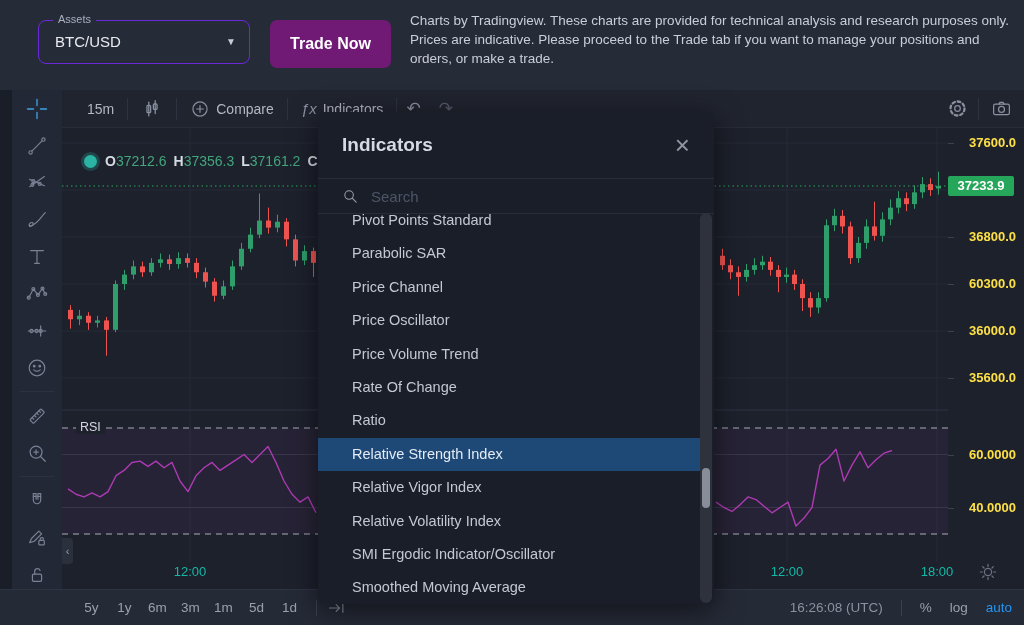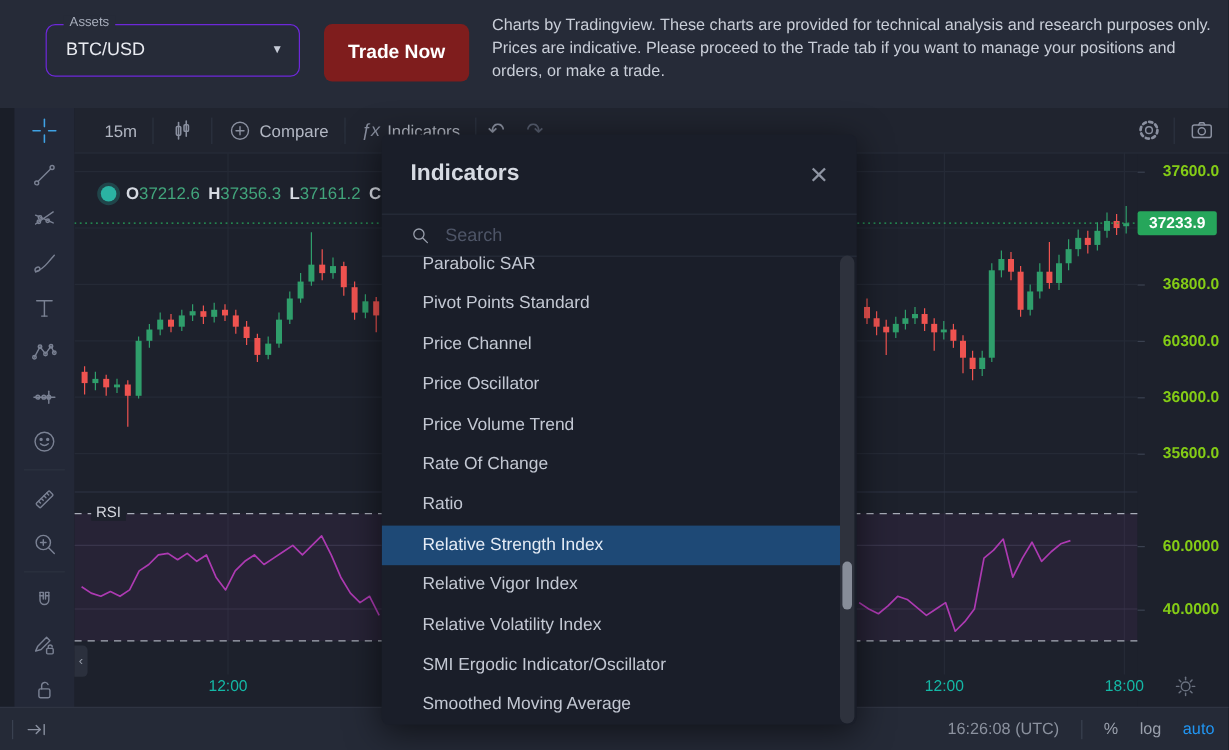--- a/index.html
+++ b/index.html
@@ -5,21 +5,21 @@
   html,body{margin:0;padding:0;background:#10131a;}
   #app{position:relative;width:1024px;height:625px;background:#1a1e28;overflow:hidden;
        font-family:"Liberation Sans","DejaVu Sans",sans-serif;-webkit-font-smoothing:antialiased;}
   
   .top-header{position:absolute;left:0;top:0;width:1024px;height:90px;background:#262b38;}
   .asset-box{position:absolute;left:38px;top:20px;width:210px;height:42px;border:1px solid #6d28d9;
              border-radius:8px;cursor:pointer;}
   .asset-label{position:absolute;top:-8px;left:14px;font-size:11px;color:#a9afbd;background:#262b38;padding:0 5px;}
   .asset-value{position:absolute;left:16px;top:0;line-height:42px;font-size:15px;color:#e9ebf1;font-weight:500;}
   .asset-caret{position:absolute;right:13px;top:0;line-height:42px;font-size:10px;color:#c7ccd8;}
-  .trade-btn{position:absolute;left:270px;top:20px;width:121px;height:48px;background:#7f1d1d;border:none;
+  .trade-btn{position:absolute;left:270px;top:20px;width:121px;height:48px;background:#701a75;border:none;
              border-radius:7px;color:#fff;font-size:16px;font-weight:700;cursor:pointer;
              font-family:"Liberation Sans","DejaVu Sans",sans-serif;}
   .disclaimer{position:absolute;left:410px;top:11px;width:606px;margin:0;font-size:13.5px;line-height:1.42;
               color:#c9ced8;}
   
   .chart-bg{position:absolute;left:62px;top:90px;width:962px;height:500px;background:#1d212c;}
   .axis-bg{position:absolute;left:948px;top:127px;width:76px;height:463px;background:#1d212c;}
   
   .side-toolbar{position:absolute;left:12px;top:90px;width:50px;height:500px;background:#232837;overflow:hidden;}
   .tool{width:50px;height:37px;display:flex;align-items:center;justify-content:center;cursor:pointer;color:#7a8193;}
@@ -40,21 +40,21 @@
   .undo{color:#8a90a0;font-size:17px;padding:0 9px;cursor:pointer;}
   .redo{color:#545b6c;font-size:17px;padding:0 9px;cursor:pointer;}
   .fx{font-style:italic;font-size:15px;color:#8a90a0;}
   
   .legend{position:absolute;left:84px;top:153px;display:flex;align-items:center;gap:8px;z-index:3;font-size:14px;}
   .legend-dot{width:13px;height:13px;border-radius:50%;background:#2bb3a3;box-shadow:0 0 0 3px rgba(43,179,163,.25);}
   .legend b{color:#d6dae2;font-weight:700;}
   .legend span.val{color:#42a57c;margin-right:7px;}
   
   .price-axis{position:absolute;left:948px;top:90px;width:76px;height:500px;cursor:ns-resize;z-index:3;}
-  .pa-label{position:absolute;right:8px;font-size:13px;font-weight:600;color:#84cc16;}
+  .pa-label{position:absolute;right:8px;font-size:13px;font-weight:600;color:#fde047;}
   .pa-tick{position:absolute;left:0;width:6px;height:1px;background:#3a4150;}
   .pa-badge{position:absolute;left:0;width:66px;height:20px;background:#26a65b;border-radius:2px;color:#fff;
             font-size:13px;font-weight:700;text-align:center;line-height:20px;}
   .time-label{position:absolute;top:564px;font-size:13px;color:#14b8a6;transform:translateX(-50%);z-index:2;}
   .rsi-tag{position:absolute;left:76px;top:420px;font-size:12.5px;color:#d4d7de;background:#1d212c;
            padding:0 4px;z-index:2;}
   .sun-btn{position:absolute;left:976px;top:560px;cursor:pointer;z-index:3;}
   .sun-btn svg{stroke:#6b7280;fill:none;stroke-width:1.2;stroke-linecap:round;}
   
   .modal{position:absolute;left:318px;top:112px;width:396px;height:492px;background:#1a1e29;border-radius:6px;
@@ -453,39 +453,48 @@
       <span class="modal-close">×</span>
     </div>
     <div class="modal-search">
       <svg width="17" height="17" viewBox="0 0 24 24">
         <circle cx="10" cy="10" r="6"></circle>
           <line x1="14.8" y1="14.8" x2="20" y2="20"></line>
       </svg>
       <input value="" placeholder="Search" style="">
     </div>
     <div class="modal-list" id="modal-list">
+        <div class="ind-row">Pivot Points Standard</div>
         <div class="ind-row">Parabolic SAR</div>
-        <div class="ind-row">Pivot Points Standard</div>
         <div class="ind-row">Price Channel</div>
         <div class="ind-row">Price Oscillator</div>
         <div class="ind-row">Price Volume Trend</div>
         <div class="ind-row">Rate Of Change</div>
         <div class="ind-row">Ratio</div>
         <div class="ind-row selected">Relative Strength Index</div>
         <div class="ind-row">Relative Vigor Index</div>
         <div class="ind-row">Relative Volatility Index</div>
         <div class="ind-row">SMI Ergodic Indicator/Oscillator</div>
         <div class="ind-row">Smoothed Moving Average</div>
       </div>
     <div class="scroll-track">
       <div class="scroll-thumb"></div>
     </div>
   </div>
 
   <div class="bottom-bar">
+    <div class="range-group" id="range-group">
+        <div class="range-btn">5y</div>
+        <div class="range-btn">1y</div>
+        <div class="range-btn">6m</div>
+        <div class="range-btn">3m</div>
+        <div class="range-btn">1m</div>
+        <div class="range-btn">5d</div>
+        <div class="range-btn">1d</div>
+      </div>
     <div class="bb-sep"></div>
     <div class="goto-btn">
       <svg width="20" height="20" viewBox="0 0 24 24">
         <line x1="3" y1="12" x2="15" y2="12"></line>
           <polyline points="11,8 15,12 11,16"></polyline>
           <line x1="19" y1="7" x2="19" y2="17"></line>
       </svg>
     </div>
     <div class="bb-right">
       <span class="bb-clock">16:26:08 (UTC)</span>

